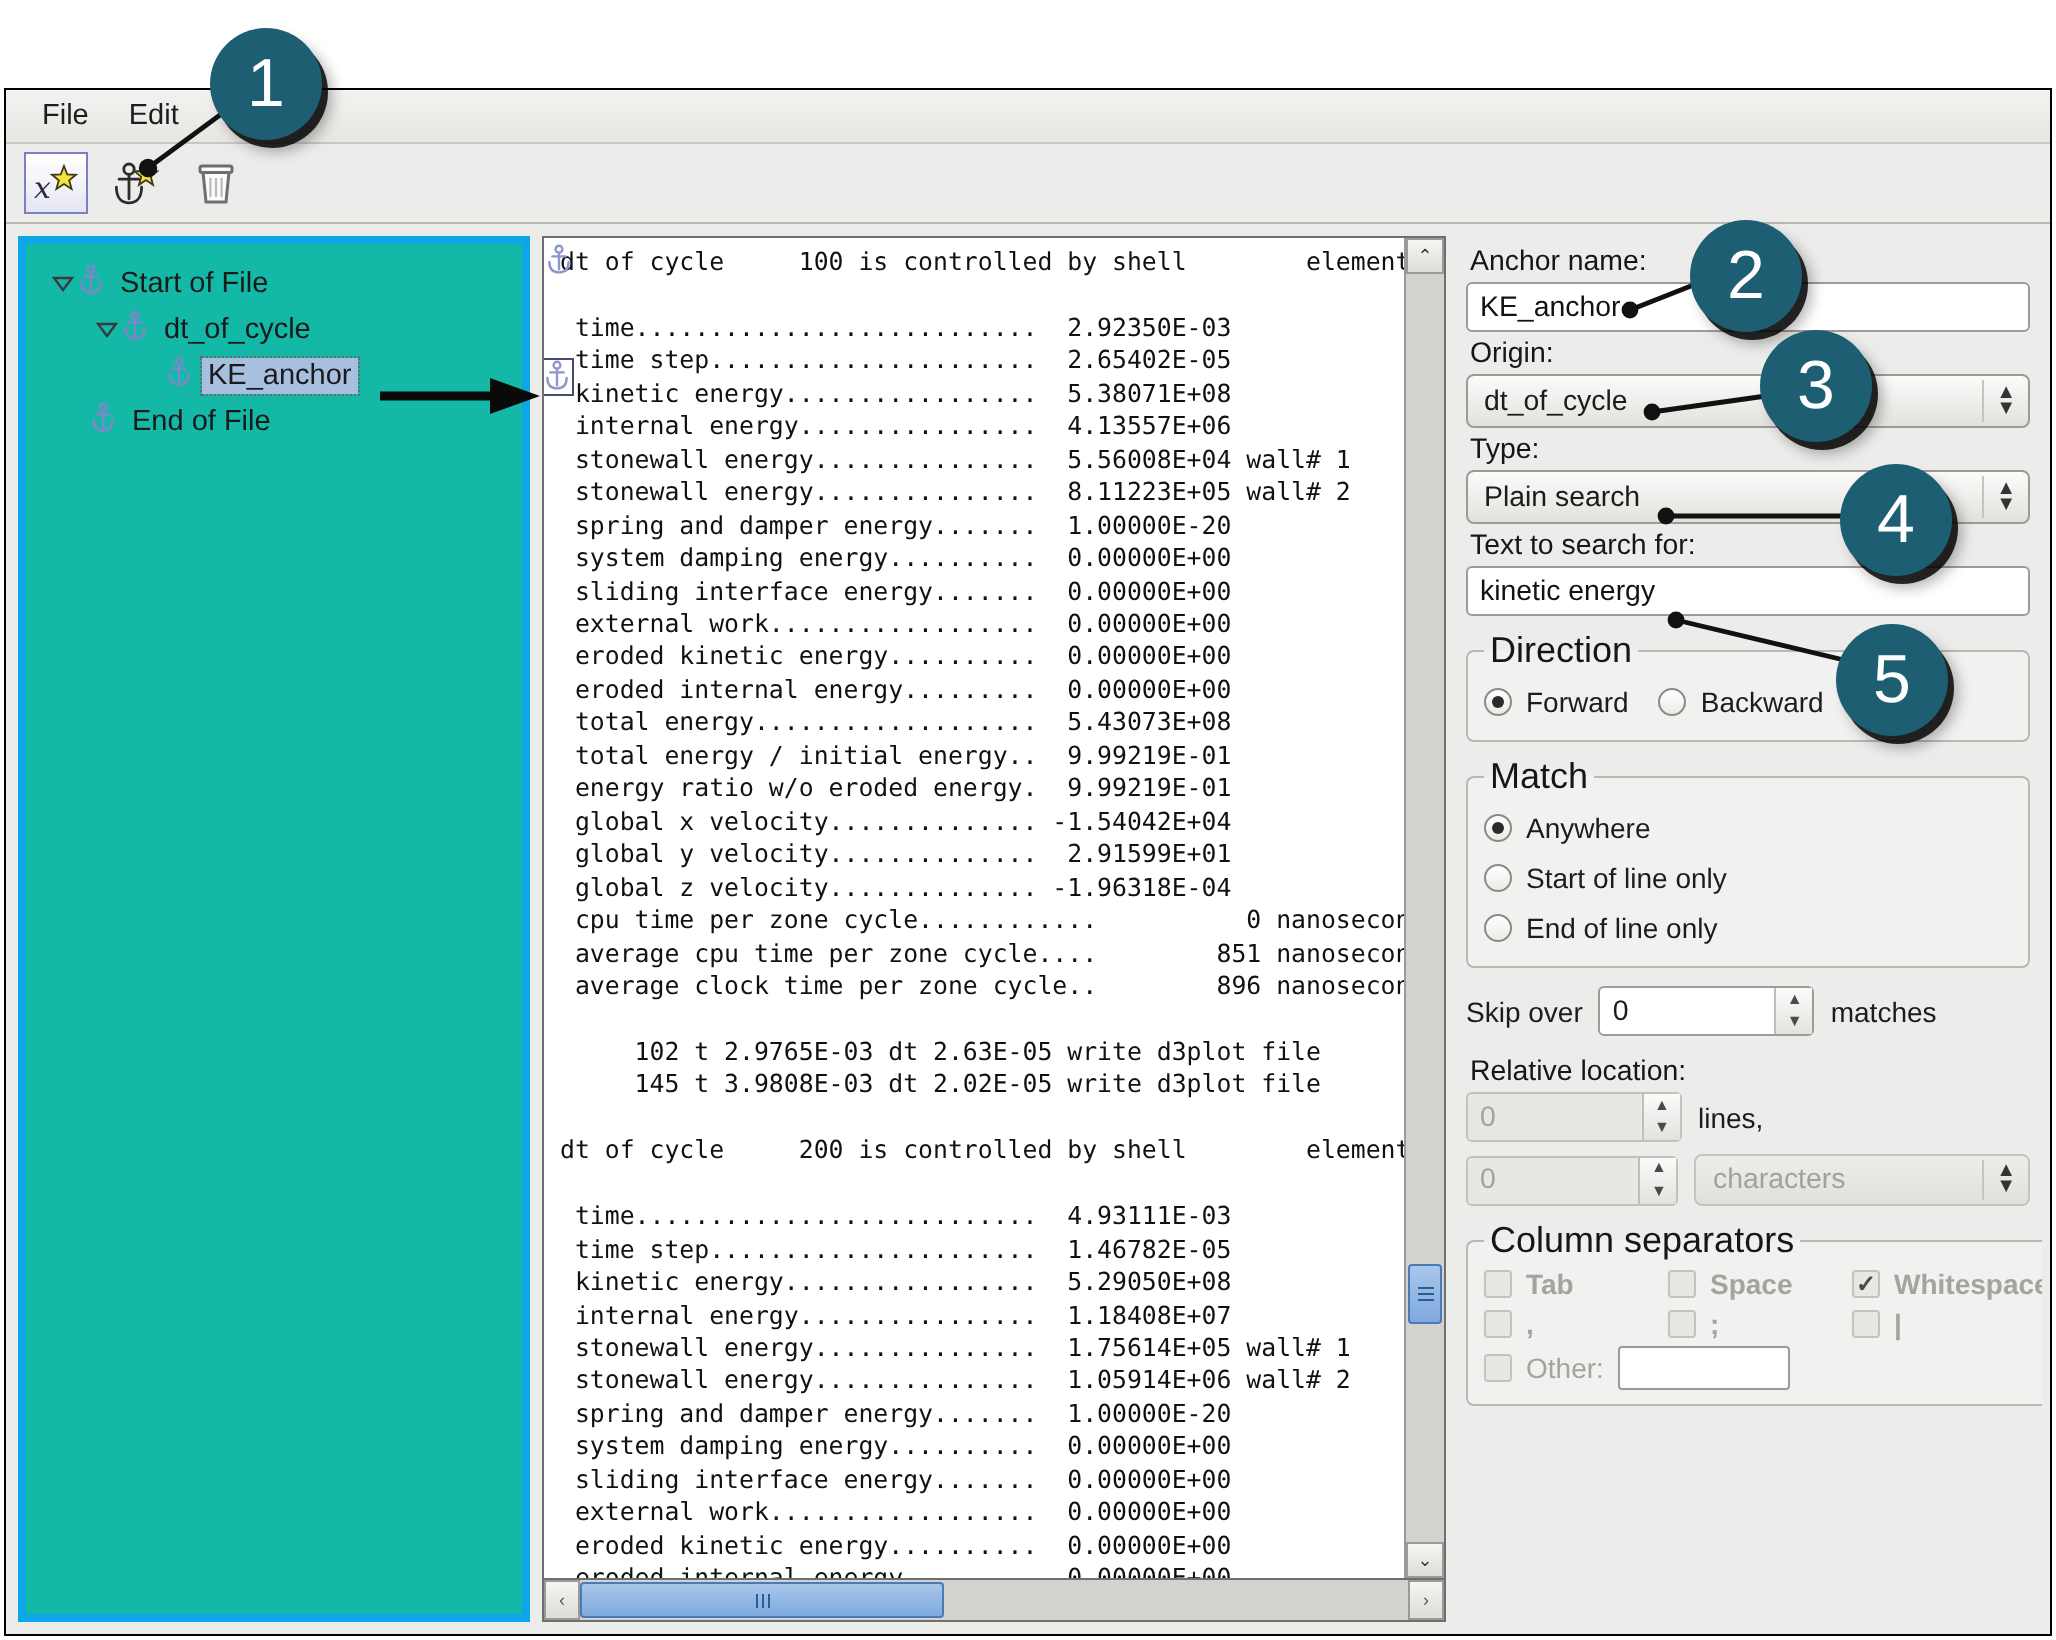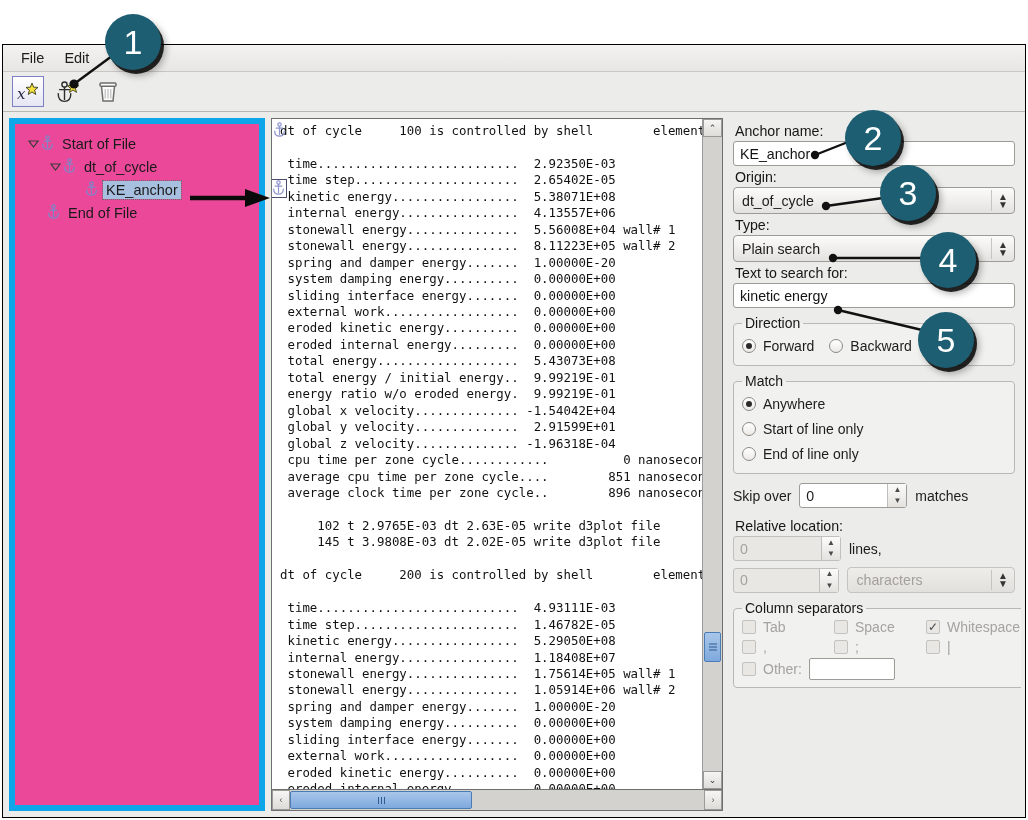--- a/index.html
+++ b/index.html
@@ -73,22 +73,22 @@
     flex: 1 1 auto;
     display: flex;
     padding: 6px 4px 6px 6px;
     gap: 6px;
     min-height: 0;
   }
 
   
   .tree-panel {
     width: 256px;
-    background: #ec4899;
-    border: 6px solid #0ea5e9;
+    background: #14b8a6;
+    border: 4px solid #0ea5e9;
     padding: 8px 4px 4px 4px;
     overflow: hidden;
     flex: 0 0 auto;
   }
   .tree-row {
     display: flex;
     align-items: center;
     height: 23px;
     font-size: 14.5px;
     color: #1a1a1a;
@@ -265,21 +265,21 @@
   }
 
   fieldset.group {
     border: 1px solid #bab8b4;
     border-radius: 4px;
     margin: 7px 0 0 0;
     padding: 3px 8px 7px 8px;
     background: rgba(255,255,255,0.28);
   }
   fieldset.group > legend {
-    font-size: 14px;
+    font-size: 18px;
     padding: 0 3px;
     color: #161616;
   }
   .radio-row { display: flex; align-items: center; gap: 7px; height: 24px; }
   .radio-row + .radio-row { margin-top: 1px; }
   .radio {
     width: 14px; height: 14px; border-radius: 50%;
     border: 1px solid #8c8a86;
     background: linear-gradient(to bottom,#ffffff,#eceae6);
     display: inline-flex; align-items: center; justify-content: center;
@@ -333,20 +333,21 @@
   }
   .chkbox.disabled { border-color: #c4c2be; background:#e9e7e3; }
   .chkbox.on::after {
     content: "✓"; font-size: 12px; color: #4a4a4a; line-height: 1;
   }
   .sep-grid {
     display: grid;
     grid-template-columns: 92px 92px auto;
     row-gap: 4px;
     align-items: center;
+    font-weight: bold;
   }
   .dim { color: #a5a3a0; }
   .sep-other-input {
     width: 86px; height: 22px;
     background: #ffffff;
     border: 1px solid #9d9b97;
     border-radius: 2px;
   }
 
   

